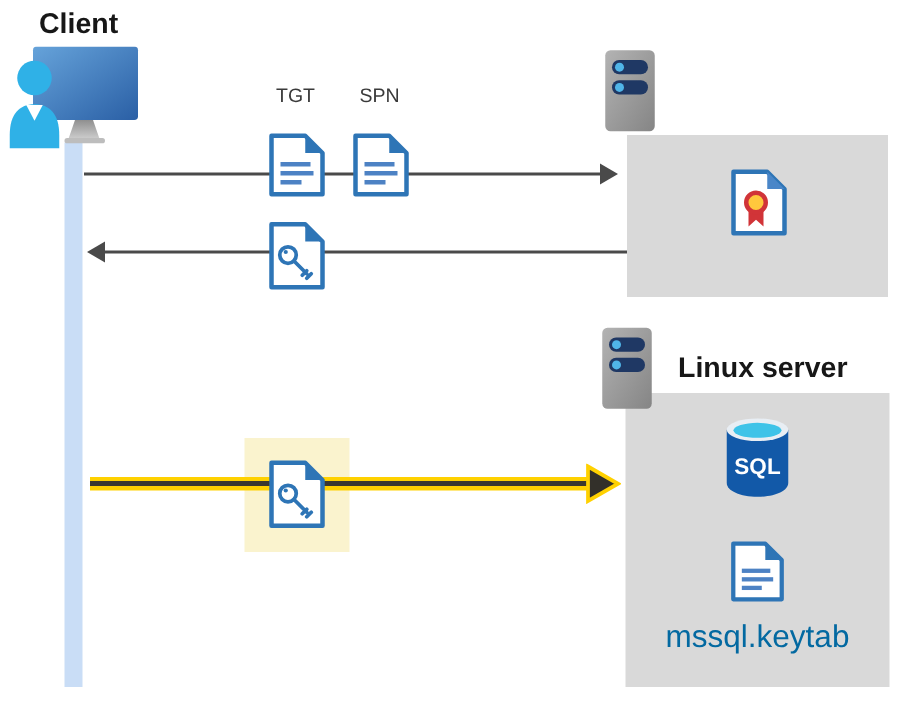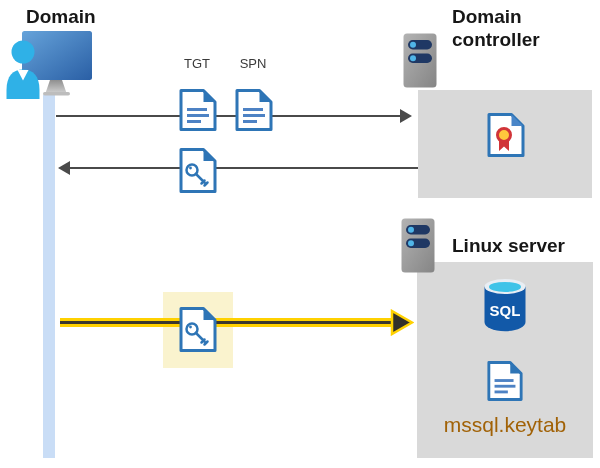--- a/index.html
+++ b/index.html
@@ -13,34 +13,34 @@
   .panel{background:#d9d9d9;}
   .lifeline{background:#c9ddf6;}
   .hl-box{background:#faf3ce;}
   .arrow-line{background:#4a4a4a;height:2px;}
   .arrow-head-right{width:0;height:0;border-top:7px solid transparent;border-bottom:7px solid transparent;border-left:12px solid #4a4a4a;}
   .arrow-head-left{width:0;height:0;border-top:7px solid transparent;border-bottom:7px solid transparent;border-right:12px solid #4a4a4a;}
   .yellow-band{
     height:9px;
     background:linear-gradient(to bottom,#ffd100 0 3px,#3b382f 3px 6px,#ffd100 6px 9px);
   }
-  .keytab-label{font-size:21px;color:#a16207;text-align:center;}
+  .keytab-label{font-size:21px;color:#0369a1;text-align:center;}
   svg{display:block;}
 </style>
 </head>
 <body>
 
 <div id="canvas">
 
   <div class="abs panel" style="left:418px;top:90px;width:174px;height:108px;"></div>
   <div class="abs panel" style="left:417px;top:262px;width:176px;height:196px;"></div>
 
   <div class="abs lifeline" style="left:43px;top:95px;width:12px;height:363px;"></div>
 
-  <div class="abs title" style="left:26px;top:5px;">Domain</div>
+  <div class="abs title" style="left:26px;top:5px;">Client</div>
 
   <svg class="abs" style="left:2px;top:31px;" width="92" height="68" viewBox="0 0 92 68">
     <defs>
       <linearGradient id="monGrad" x1="0" y1="0" x2="1" y2="1">
         <stop offset="0" stop-color="#66a3da"></stop>
           <stop offset="1" stop-color="#2a5fa5"></stop>
       </linearGradient>
       <linearGradient id="standGrad" x1="0" y1="0" x2="0" y2="1">
         <stop offset="0" stop-color="#8f8f8f"></stop>
           <stop offset="1" stop-color="#cfcfcf"></stop>
@@ -84,21 +84,20 @@
   </svg>
 
   <svg class="abs" style="left:178px;top:147px;" width="40" height="47" viewBox="0 0 40 47">
     <path d="M3 2.5 H25.5 L37 14 V44.5 H3 Z" fill="#ffffff" stroke="#2e75b6" stroke-width="3" stroke-linejoin="round"></path>
     <path d="M25.5 2.5 V14 H37 Z" fill="#2e75b6"></path>
     <circle cx="14" cy="23" r="5.5" fill="none" stroke="#2e75b6" stroke-width="2.5"></circle>
     <circle cx="12.5" cy="21" r="1.4" fill="#2e75b6"></circle>
     <path d="M18 27 L26.5 35.5 M23.5 36.5 L26.5 33.5 M26.5 38.5 L29.5 35.5" stroke="#2e75b6" stroke-width="2.5" fill="none" stroke-linecap="round"></path>
   </svg>
 
-  <div class="abs title" style="left:452px;top:5px;width:130px;">Domain controller</div>
 
   <svg class="abs" style="left:403px;top:33px;" width="34" height="55" viewBox="0 0 34 55">
     <defs>
       <linearGradient id="srvGrad1" x1="0" y1="0" x2="1" y2="1">
         <stop offset="0" stop-color="#b3b3b3"></stop>
           <stop offset="1" stop-color="#858585"></stop>
       </linearGradient>
     </defs>
     <rect x="0.5" y="0.5" width="33" height="54" rx="3.5" fill="url(#srvGrad1)"></rect>
     <rect x="5" y="7" width="24" height="9.5" rx="4.75" fill="#1f3864"></rect>

